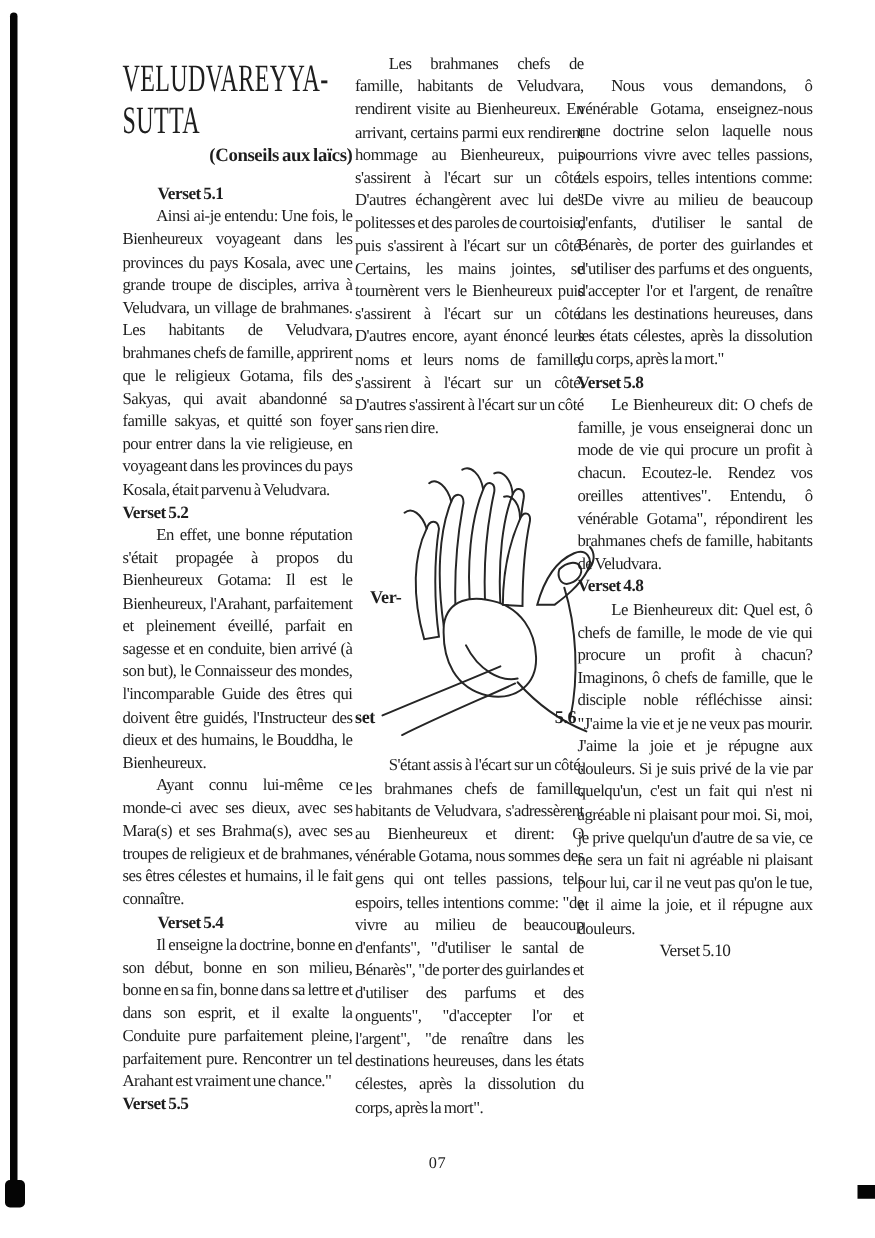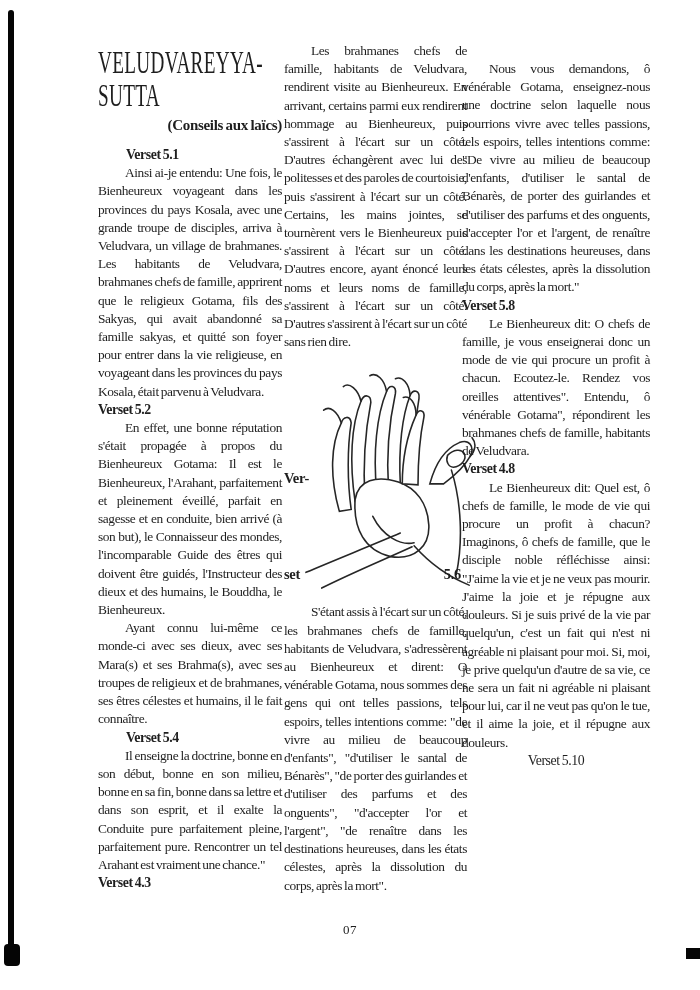--- a/index.html
+++ b/index.html
@@ -25,21 +25,21 @@
   .vh.plain{font-weight:normal;text-align:center;}
   .doc-title{font-size:31px;line-height:33px;font-weight:normal;margin:0;
              transform:scaleX(0.62);transform-origin:left top;white-space:nowrap;
              letter-spacing:0.5px;text-align:left;}
   .doc-subtitle{font-weight:bold;font-size:15px;line-height:22px;margin:2px 0 10px 0;
                 letter-spacing:-0.3px;text-align:right;}
   
   .figure{position:relative;height:248px;margin:2px 0 2px 0;overflow:visible;}
   .figure svg{position:absolute;left:20px;top:0;}
   .cap{position:absolute;font-weight:bold;font-size:14.5px;letter-spacing:-0.3px;}
-  .cap.ver{left:0;top:116px;}
+  .cap.ver{left:12px;top:116px;}
   .cap.set{left:0;top:212px;}
   .cap.num{right:6px;top:212px;}
   .page-number{position:absolute;left:0;right:0;top:922px;text-align:center;
                font-size:13px;letter-spacing:0.5px;}
 </style>
 </head>
 <body>
 
 <div class="page">
 
@@ -56,21 +56,21 @@
     <p>Ainsi ai-je entendu: Une fois, le Bienheureux voyageant dans les provinces du pays Kosala, avec une grande troupe de disciples, arriva à Veludvara, un village de brahmanes. Les habitants de Veludvara, brahmanes chefs de famille, apprirent que le religieux Gotama, fils des Sakyas, qui avait abandonné sa famille sakyas, et quitté son foyer pour entrer dans la vie religieuse, en voyageant dans les provinces du pays Kosala, était parvenu à Veludvara.</p>
 
     <div class="vh">Verset 5.2</div>
     <p>En effet, une bonne réputation s'était propagée à propos du Bienheureux Gotama: Il est le Bienheureux, l'Arahant, parfaitement et pleinement éveillé, parfait en sagesse et en conduite, bien arrivé (à son but), le Connaisseur des mondes, l'incomparable Guide des êtres qui doivent être guidés, l'Instructeur des dieux et des humains, le Bouddha, le Bienheureux.</p>
 
     <p>Ayant connu lui-même ce monde-ci avec ses dieux, avec ses Mara(s) et ses Brahma(s), avec ses troupes de religieux et de brahmanes, ses êtres célestes et humains, il le fait connaître.</p>
 
     <div class="vh indent">Verset 5.4</div>
     <p>Il enseigne la doctrine, bonne en son début, bonne en son milieu, bonne en sa fin, bonne dans sa lettre et dans son esprit, et il exalte la Conduite pure parfaitement pleine, parfaitement pure. Rencontrer un tel Arahant est vraiment une chance."</p>
 
-    <div class="vh">Verset 4.3</div>
+    <div class="vh">Verset 5.5</div>
   </div>
 
   <div class="col col2">
     <p>Les brahmanes chefs de famille, habitants de Veludvara, rendirent visite au Bienheureux. En arrivant, certains parmi eux rendirent hommage au Bienheureux, puis s'assirent à l'écart sur un côté. D'autres échangèrent avec lui des politesses et des paroles de courtoisie, puis s'assirent à l'écart sur un côté. Certains, les mains jointes, se tournèrent vers le Bienheureux puis s'assirent à l'écart sur un côté. D'autres encore, ayant énoncé leurs noms et leurs noms de famille, s'assirent à l'écart sur un côté. D'autres s'assirent à l'écart sur un côté sans rien dire.</p>
 
     <div class="figure">
       <svg width="172" height="248" viewBox="0 0 175 250">
         <g stroke="#262626" stroke-width="1.6" fill="none" stroke-linecap="round">
 
           <path d="M36,160 C26,125 27,92 38,70 C40,63 47,62 48,70 C44,95 44,130 48,158 Z" fill="#ffffff"></path>

